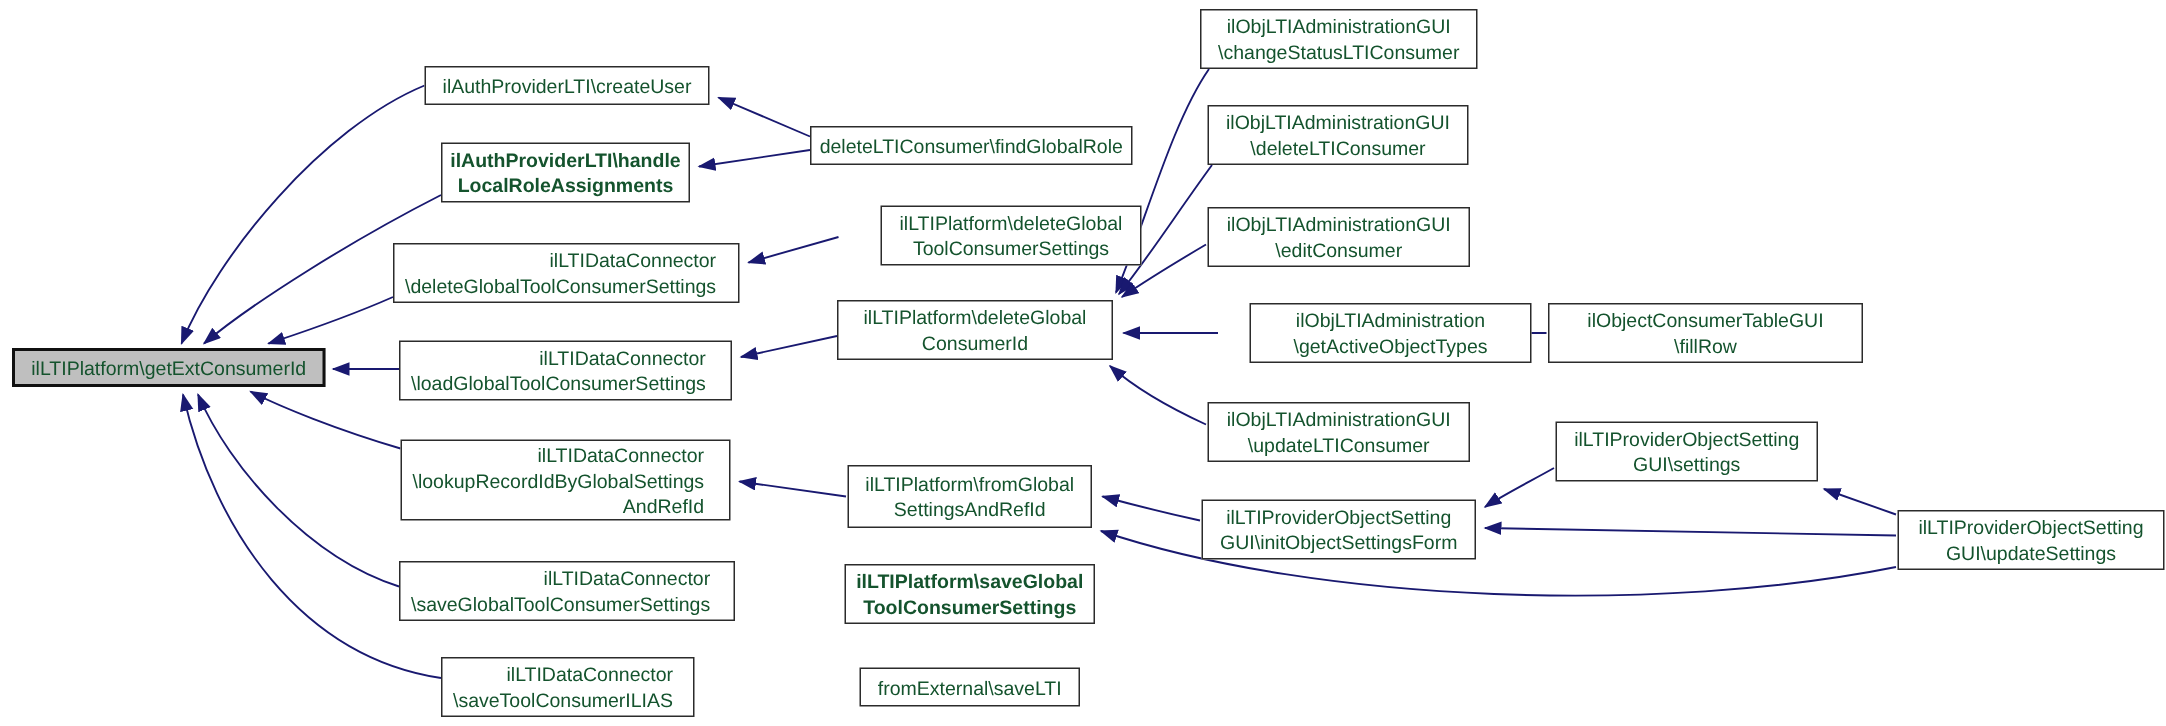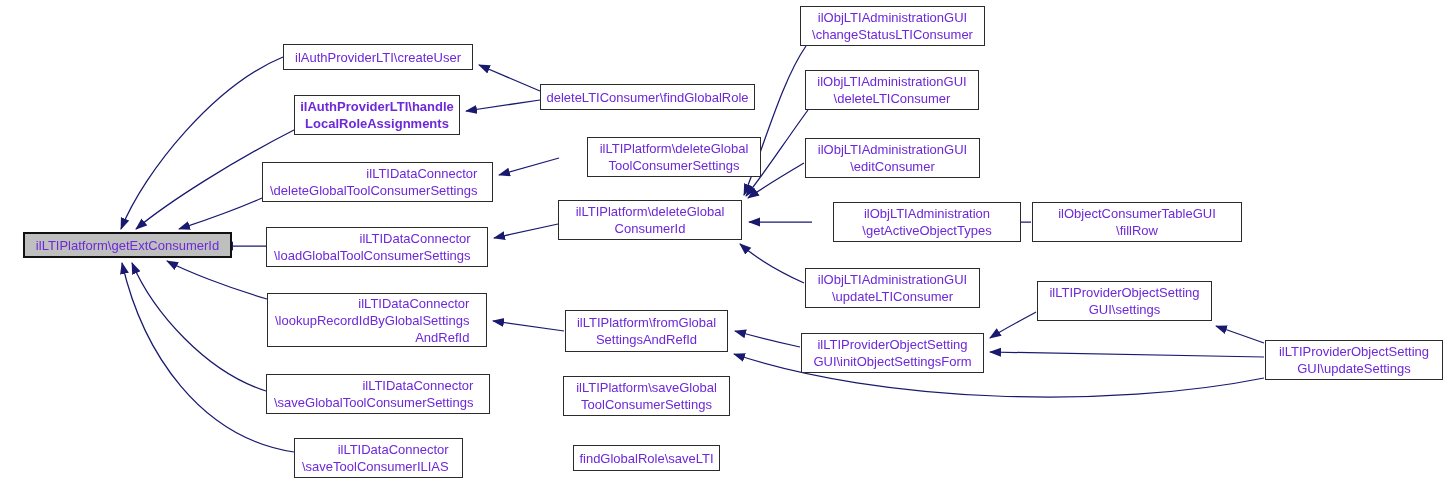--- a/index.html
+++ b/index.html
@@ -6,25 +6,25 @@
   .canvas{
     position:relative;width:1444px;height:484px;background:#ffffff;
     font-family:"Liberation Sans", sans-serif;overflow:hidden;
   }
   .edges{position:absolute;left:0;top:0;width:1444px;height:484px;}
   .edges path{stroke:#191970;stroke-width:1.25;fill:none;}
   .node{
     position:absolute;box-sizing:border-box;
     display:flex;align-items:center;justify-content:center;
     text-align:center;white-space:pre-line;
-    background:#ffffff;border:1.2px solid #2b2b2b;color:#6d28d9;
+    background:#ffffff;border:1.2px solid #2b2b2b;color:#14532d;
     font-size:13px;line-height:17px;padding:1px 4px;cursor:pointer;
   }
   .node.left{justify-content:flex-start;text-align:right;padding-left:7px;}
-  .node.highlight{background:#bfbfbf;border:2px solid #101010;margin-left:15px;}
+  .node.highlight{background:#bfbfbf;border:2px solid #101010;}
 </style>
 </head>
 <body>
 
 <div class="canvas">
   <svg class="edges" width="1444" height="484" viewBox="0 0 1444 484" xmlns="http://www.w3.org/2000/svg">
     <defs>
       <marker id="arrow" markerUnits="userSpaceOnUse" markerWidth="13" markerHeight="10" refX="11" refY="4.5" orient="auto">
         <polygon points="0,0 12,4.5 0,9" fill="#191970"></polygon>
       </marker>
@@ -69,25 +69,25 @@
 ConsumerId</div>
       <div class="node left" style="left: 266px; top: 227px; width: 222px; height: 40px;">ilLTIDataConnector
 \loadGlobalToolConsumerSettings</div>
       <div class="node left" style="left: 267px; top: 293px; width: 220px; height: 54px;">ilLTIDataConnector
 \lookupRecordIdByGlobalSettings
 AndRefId</div>
       <div class="node" style="left: 565px; top: 310px; width: 163px; height: 42px;">ilLTIPlatform\fromGlobal
 SettingsAndRefId</div>
       <div class="node left" style="left: 266px; top: 374px; width: 224px; height: 40px;">ilLTIDataConnector
 \saveGlobalToolConsumerSettings</div>
-      <div class="node" style="left: 563px; top: 376px; width: 167px; height: 40px;">ilLTIPlatform\saveGlobal
+      <div class="node" style="left: 563px; top: 376px; width: 167px; height: 40px; font-weight: bold;">ilLTIPlatform\saveGlobal
 ToolConsumerSettings</div>
       <div class="node left" style="left: 294px; top: 438px; width: 169px; height: 40px;">ilLTIDataConnector
 \saveToolConsumerILIAS</div>
-      <div class="node" style="left: 573px; top: 445px; width: 147px; height: 26px;">findGlobalRole\saveLTI</div>
+      <div class="node" style="left: 573px; top: 445px; width: 147px; height: 26px;">fromExternal\saveLTI</div>
       <div class="node" style="left: 800px; top: 6px; width: 185px; height: 40px;">ilObjLTIAdministrationGUI
 \changeStatusLTIConsumer</div>
       <div class="node" style="left: 805px; top: 70px; width: 174px; height: 40px;">ilObjLTIAdministrationGUI
 \deleteLTIConsumer</div>
       <div class="node" style="left: 805px; top: 138px; width: 175px; height: 40px;">ilObjLTIAdministrationGUI
 \editConsumer</div>
       <div class="node" style="left: 833px; top: 202px; width: 188px; height: 40px;">ilObjLTIAdministration
 \getActiveObjectTypes</div>
       <div class="node" style="left: 1032px; top: 202px; width: 210px; height: 40px;">ilObjectConsumerTableGUI
 \fillRow</div>

